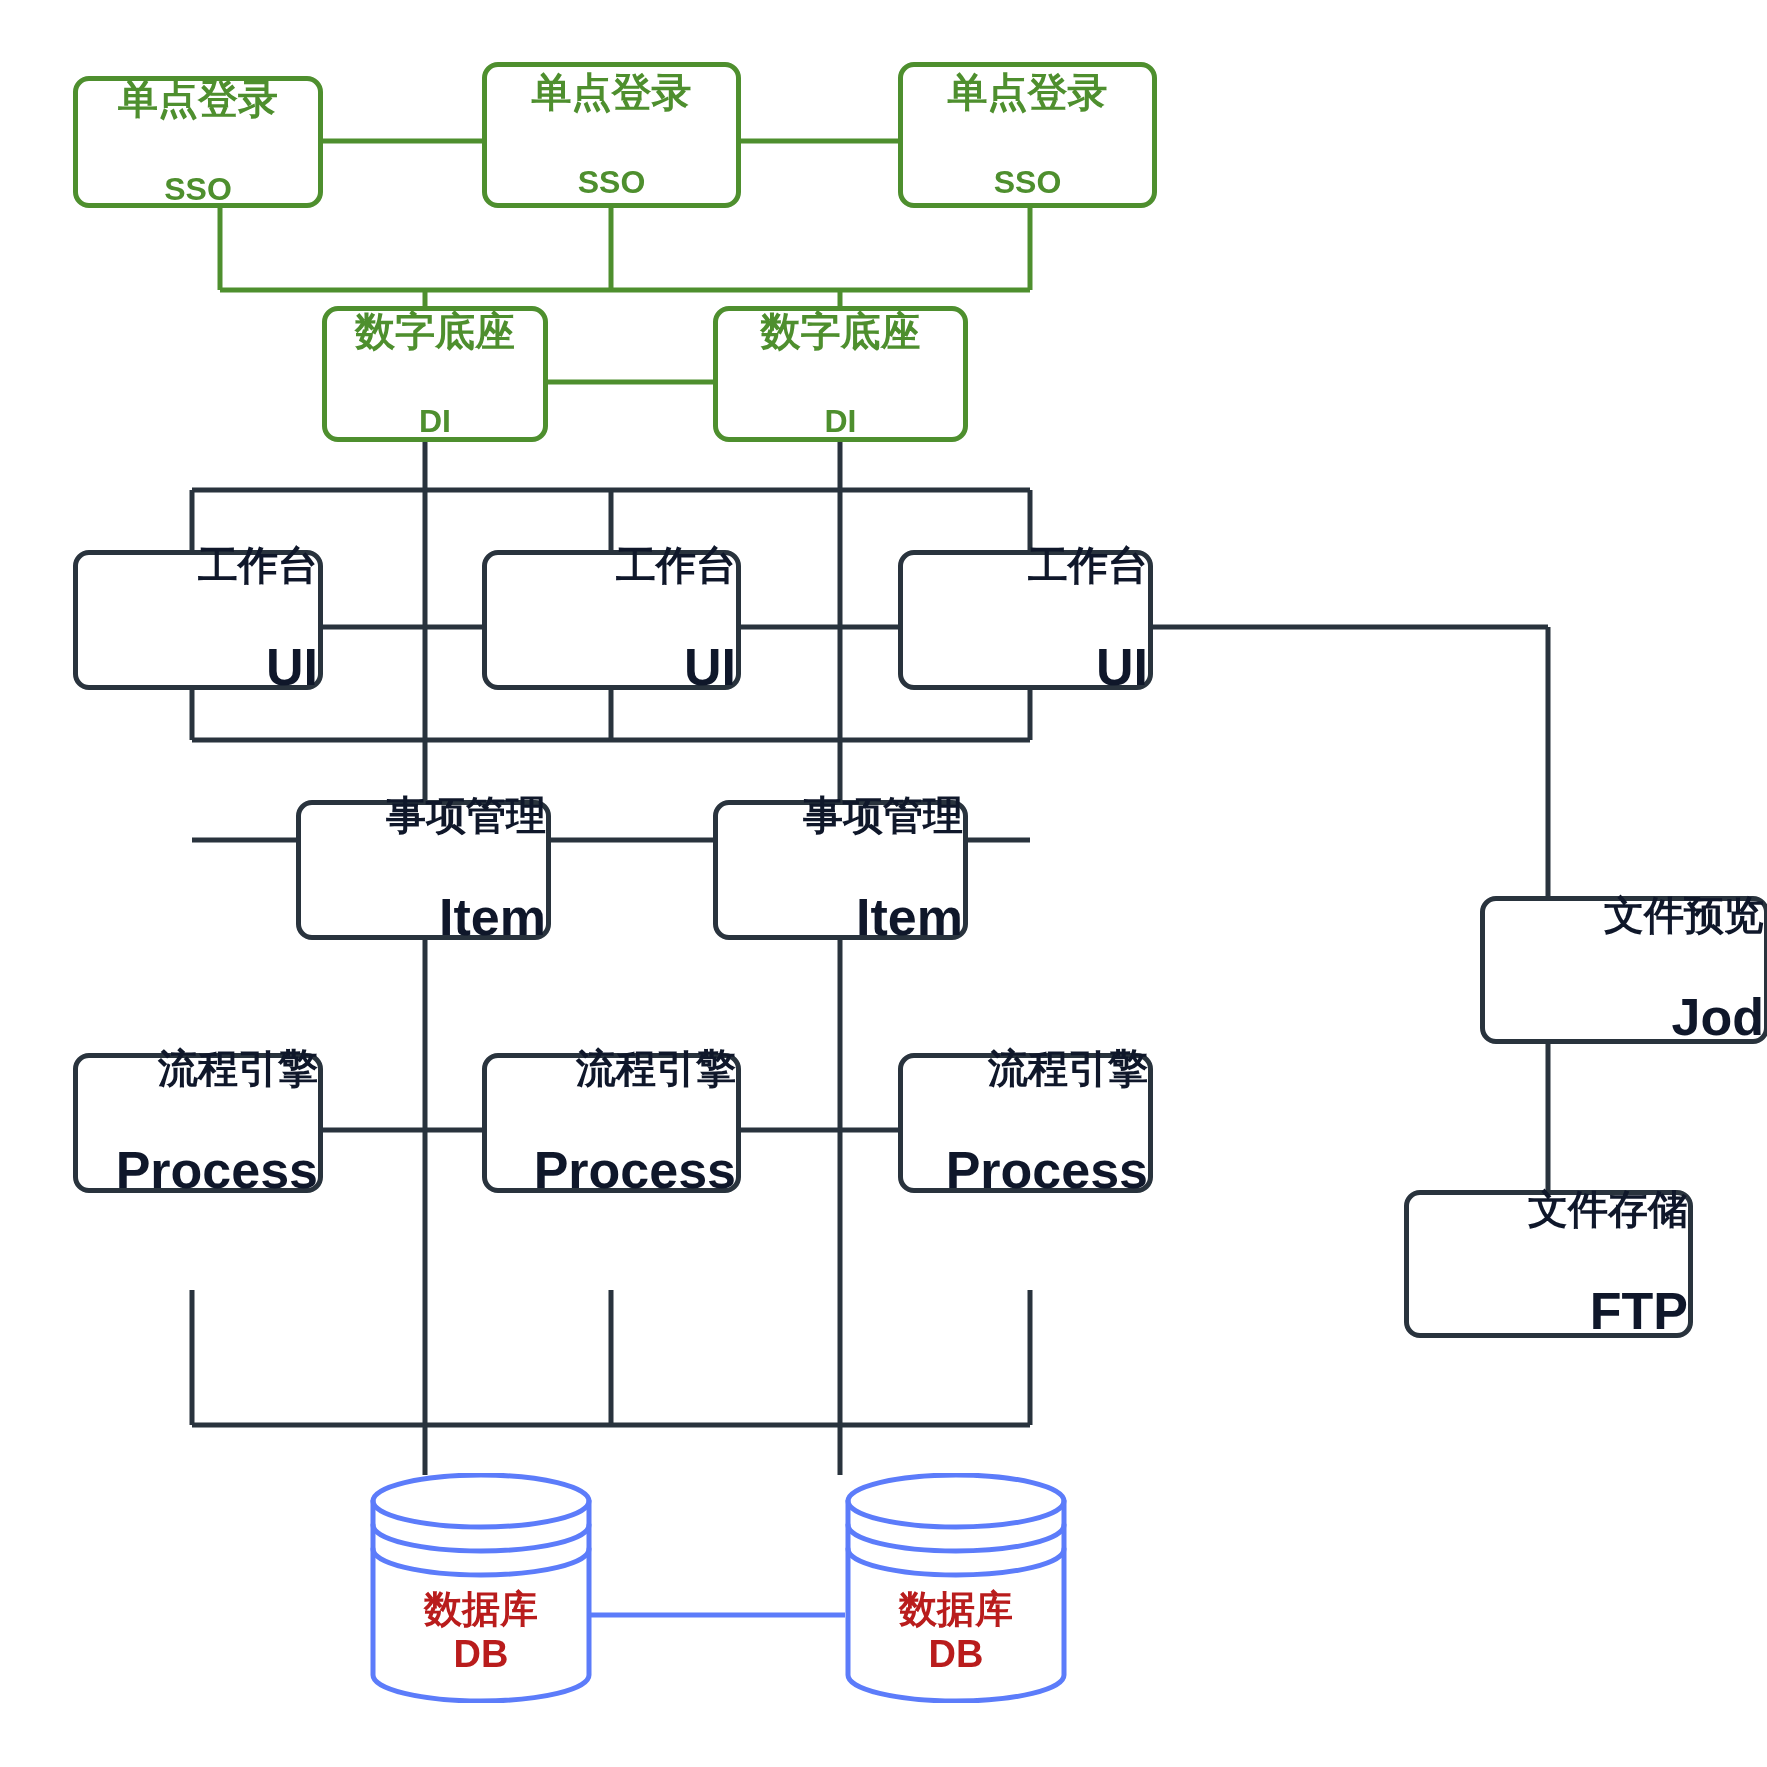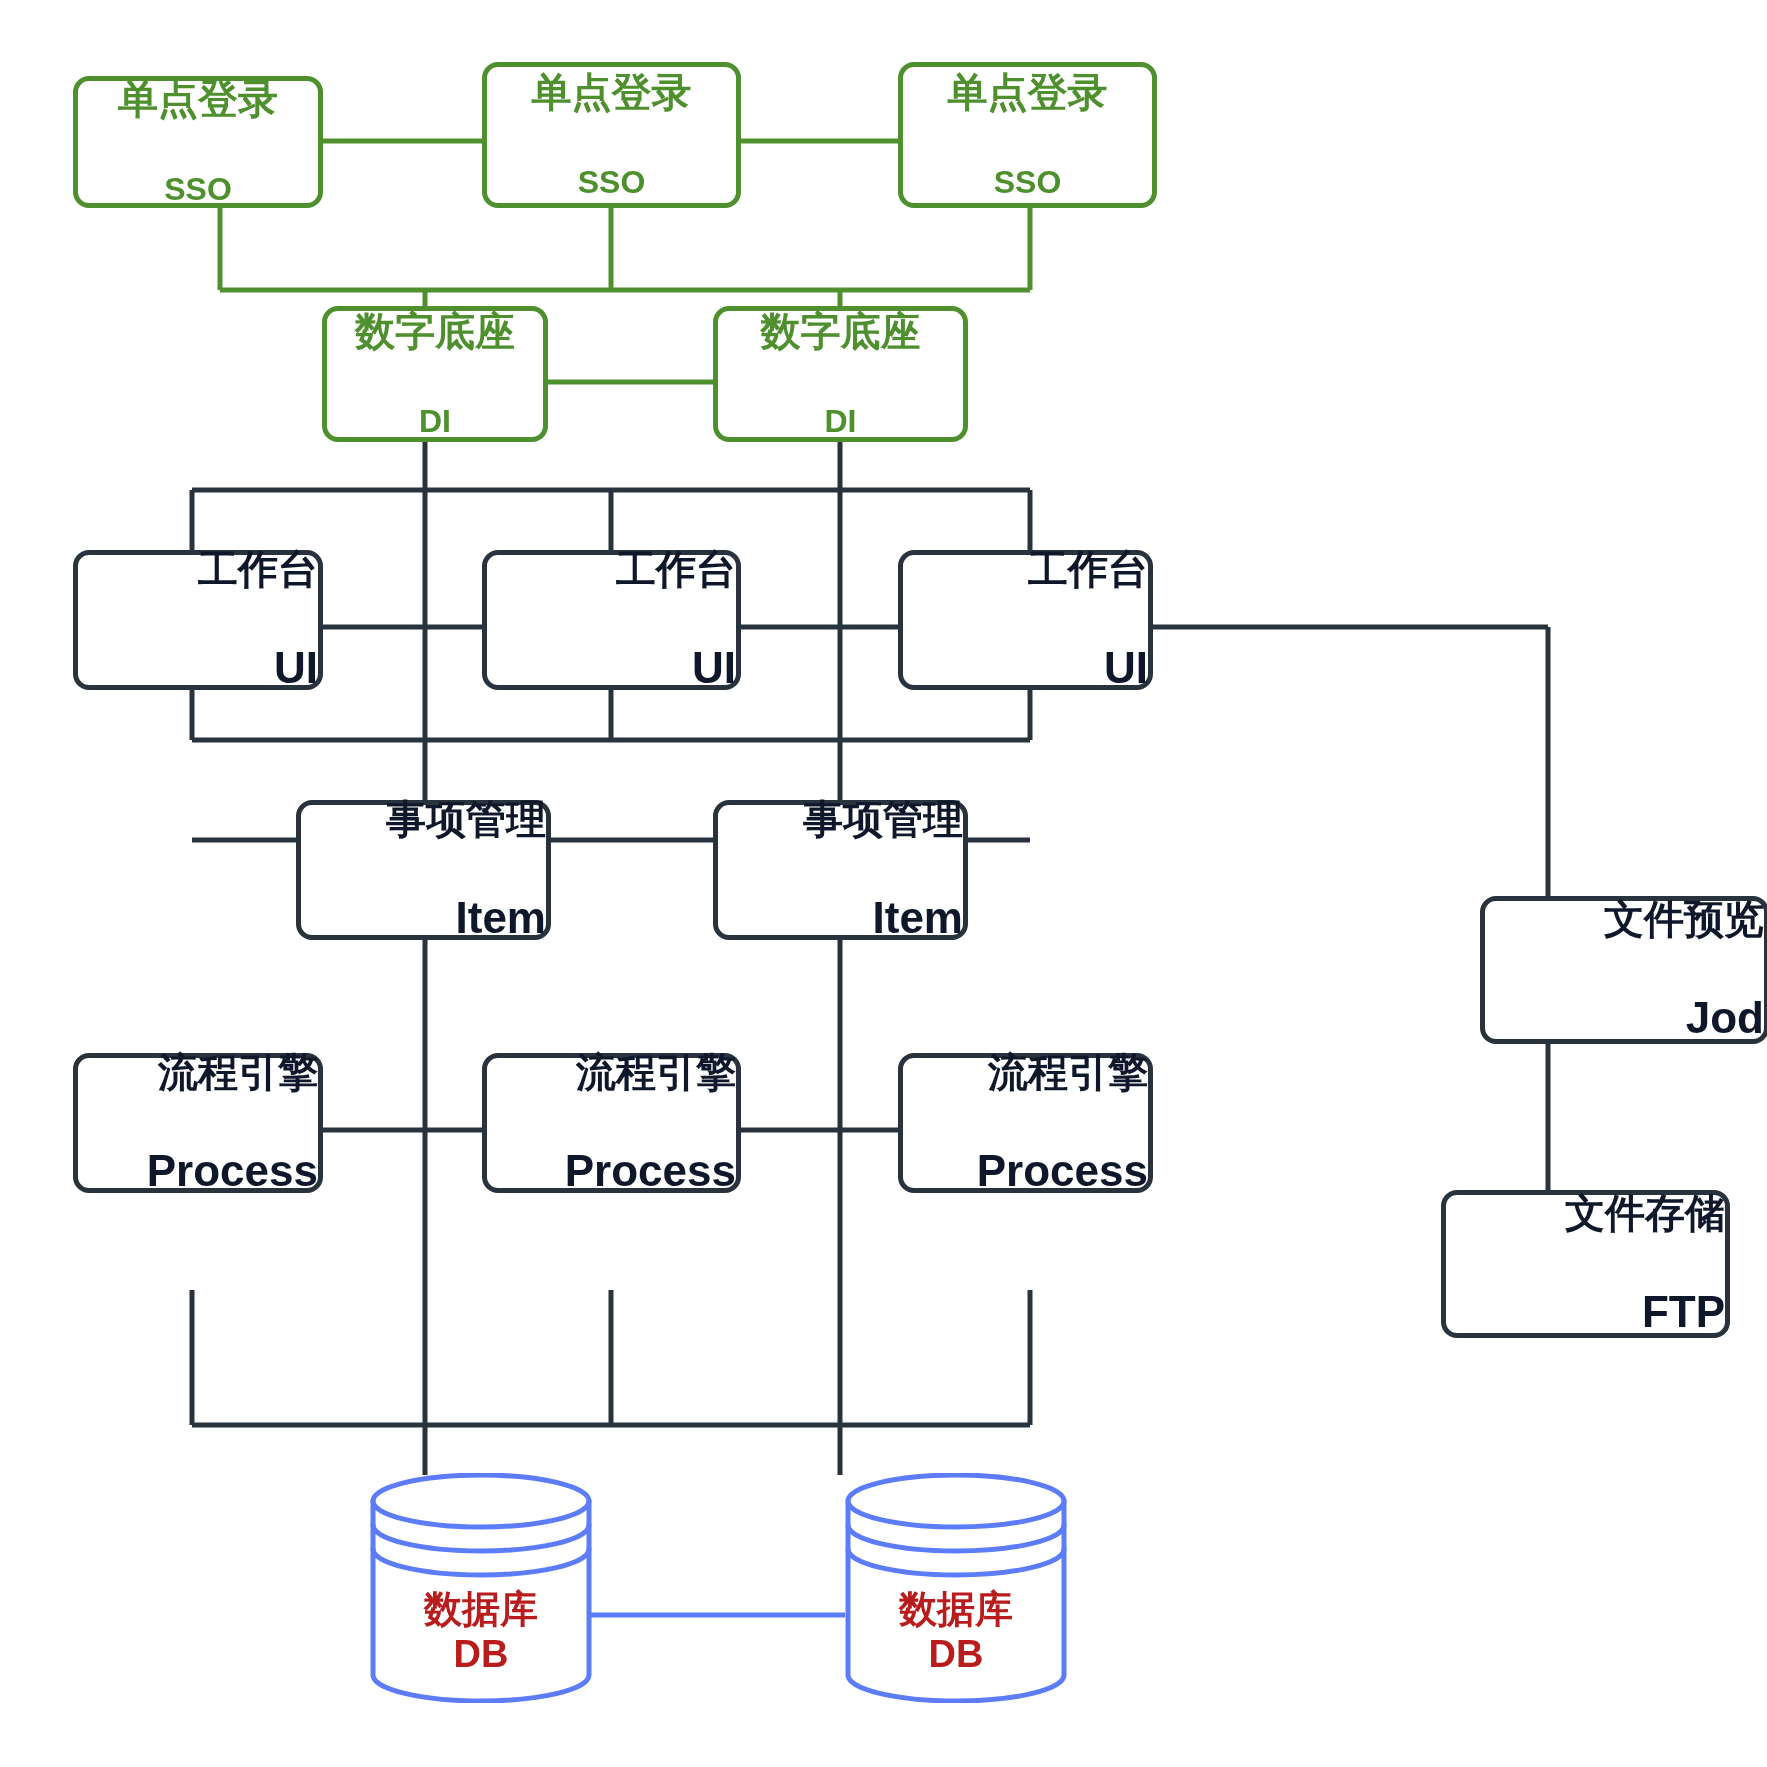--- a/index.html
+++ b/index.html
@@ -20,21 +20,21 @@
     z-index:5;
     gap:48px;
   }
   .node .l1{font-weight:bold;line-height:1.18;}
   .node .l2{font-weight:bold;line-height:1.18;}
   .node.green{border:5px solid #4e8f2e;color:#4e8f2e;}
   .node.green .l1{font-size:40px;}
   .node.green .l2{font-size:32px;}
   .node.dark{border:5px solid #29333d;color:#0f172a;align-items:flex-end;}
   .node.dark .l1{font-size:40px;}
-  .node.dark .l2{font-size:44px;}
+  .node.dark .l2{font-size:52px;}
   .cyl{
     position:absolute;z-index:6;
     display:flex;flex-direction:column;
     align-items:center;justify-content:flex-end;
     color:#b91c1c;
   }
   .cyl svg{position:absolute;left:0;top:0;}
   .cyl .txt{position:relative;z-index:2;text-align:center;padding-bottom:26px;}
   .cyl .l1{font-size:38px;font-weight:bold;line-height:1.18;}
   .cyl .l2{font-size:38px;font-weight:bold;line-height:1.18;}
@@ -160,21 +160,21 @@
   </div>
   <div class="node dark" style="left:898px;top:1053px;width:255px;height:140px;">
     <span class="l1">流程引擎</span>
     <span class="l2">Process</span>
   </div>
 
   <div class="node dark" style="left:1480px;top:896px;width:289px;height:148px;">
     <span class="l1">文件预览</span>
     <span class="l2">Jod</span>
   </div>
-  <div class="node dark" style="left:1441px;top:1190px;width:289px;height:148px;">
+  <div class="node dark" style="left:1404px;top:1190px;width:289px;height:148px;">
     <span class="l1">文件存储</span>
     <span class="l2">FTP</span>
   </div>
 
   <div class="cyl" style="left:370px;top:1473px;width:222px;height:230px;">
     <svg width="222" height="230" viewBox="0 0 222 230">
       <g fill="none" stroke="#5c7cfa" stroke-width="5" stroke-linecap="round">
         <path d="M3,28 L3,202 A108,26 0 0,0 219,202 L219,28"></path>
         <ellipse cx="111" cy="28" rx="108" ry="26"></ellipse>
         <path d="M3,52 A108,26 0 0,0 219,52"></path>

